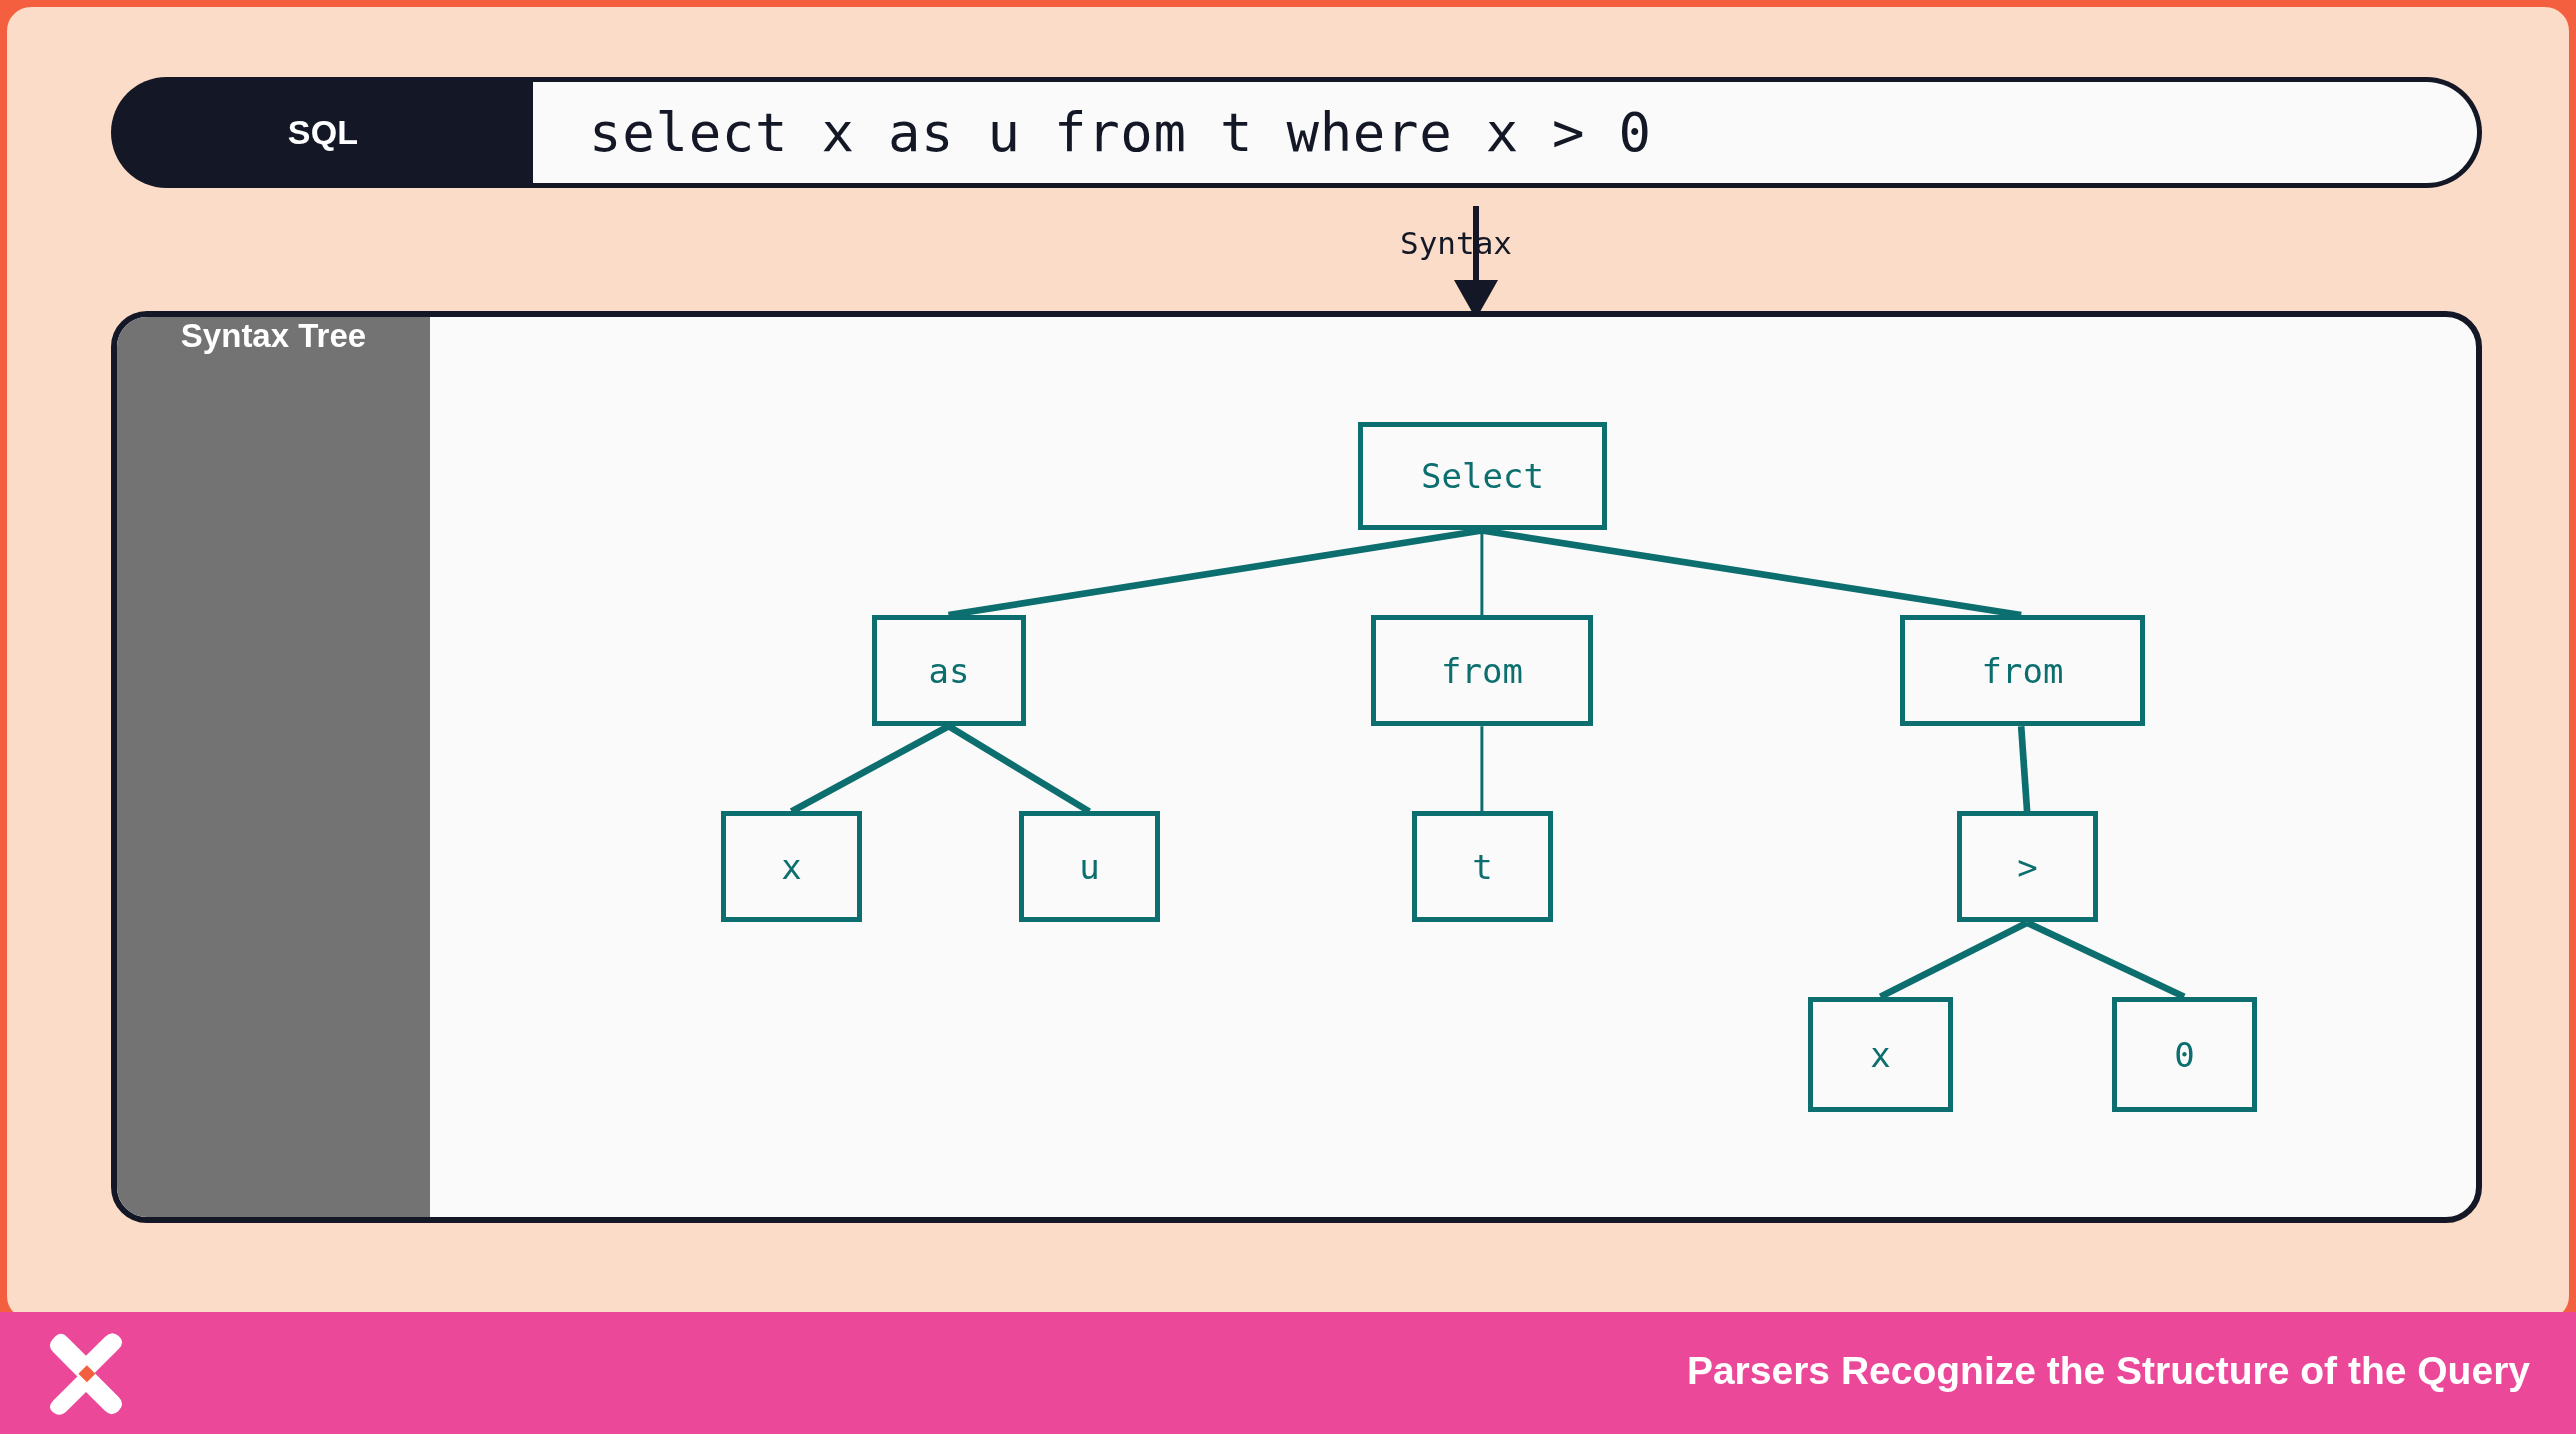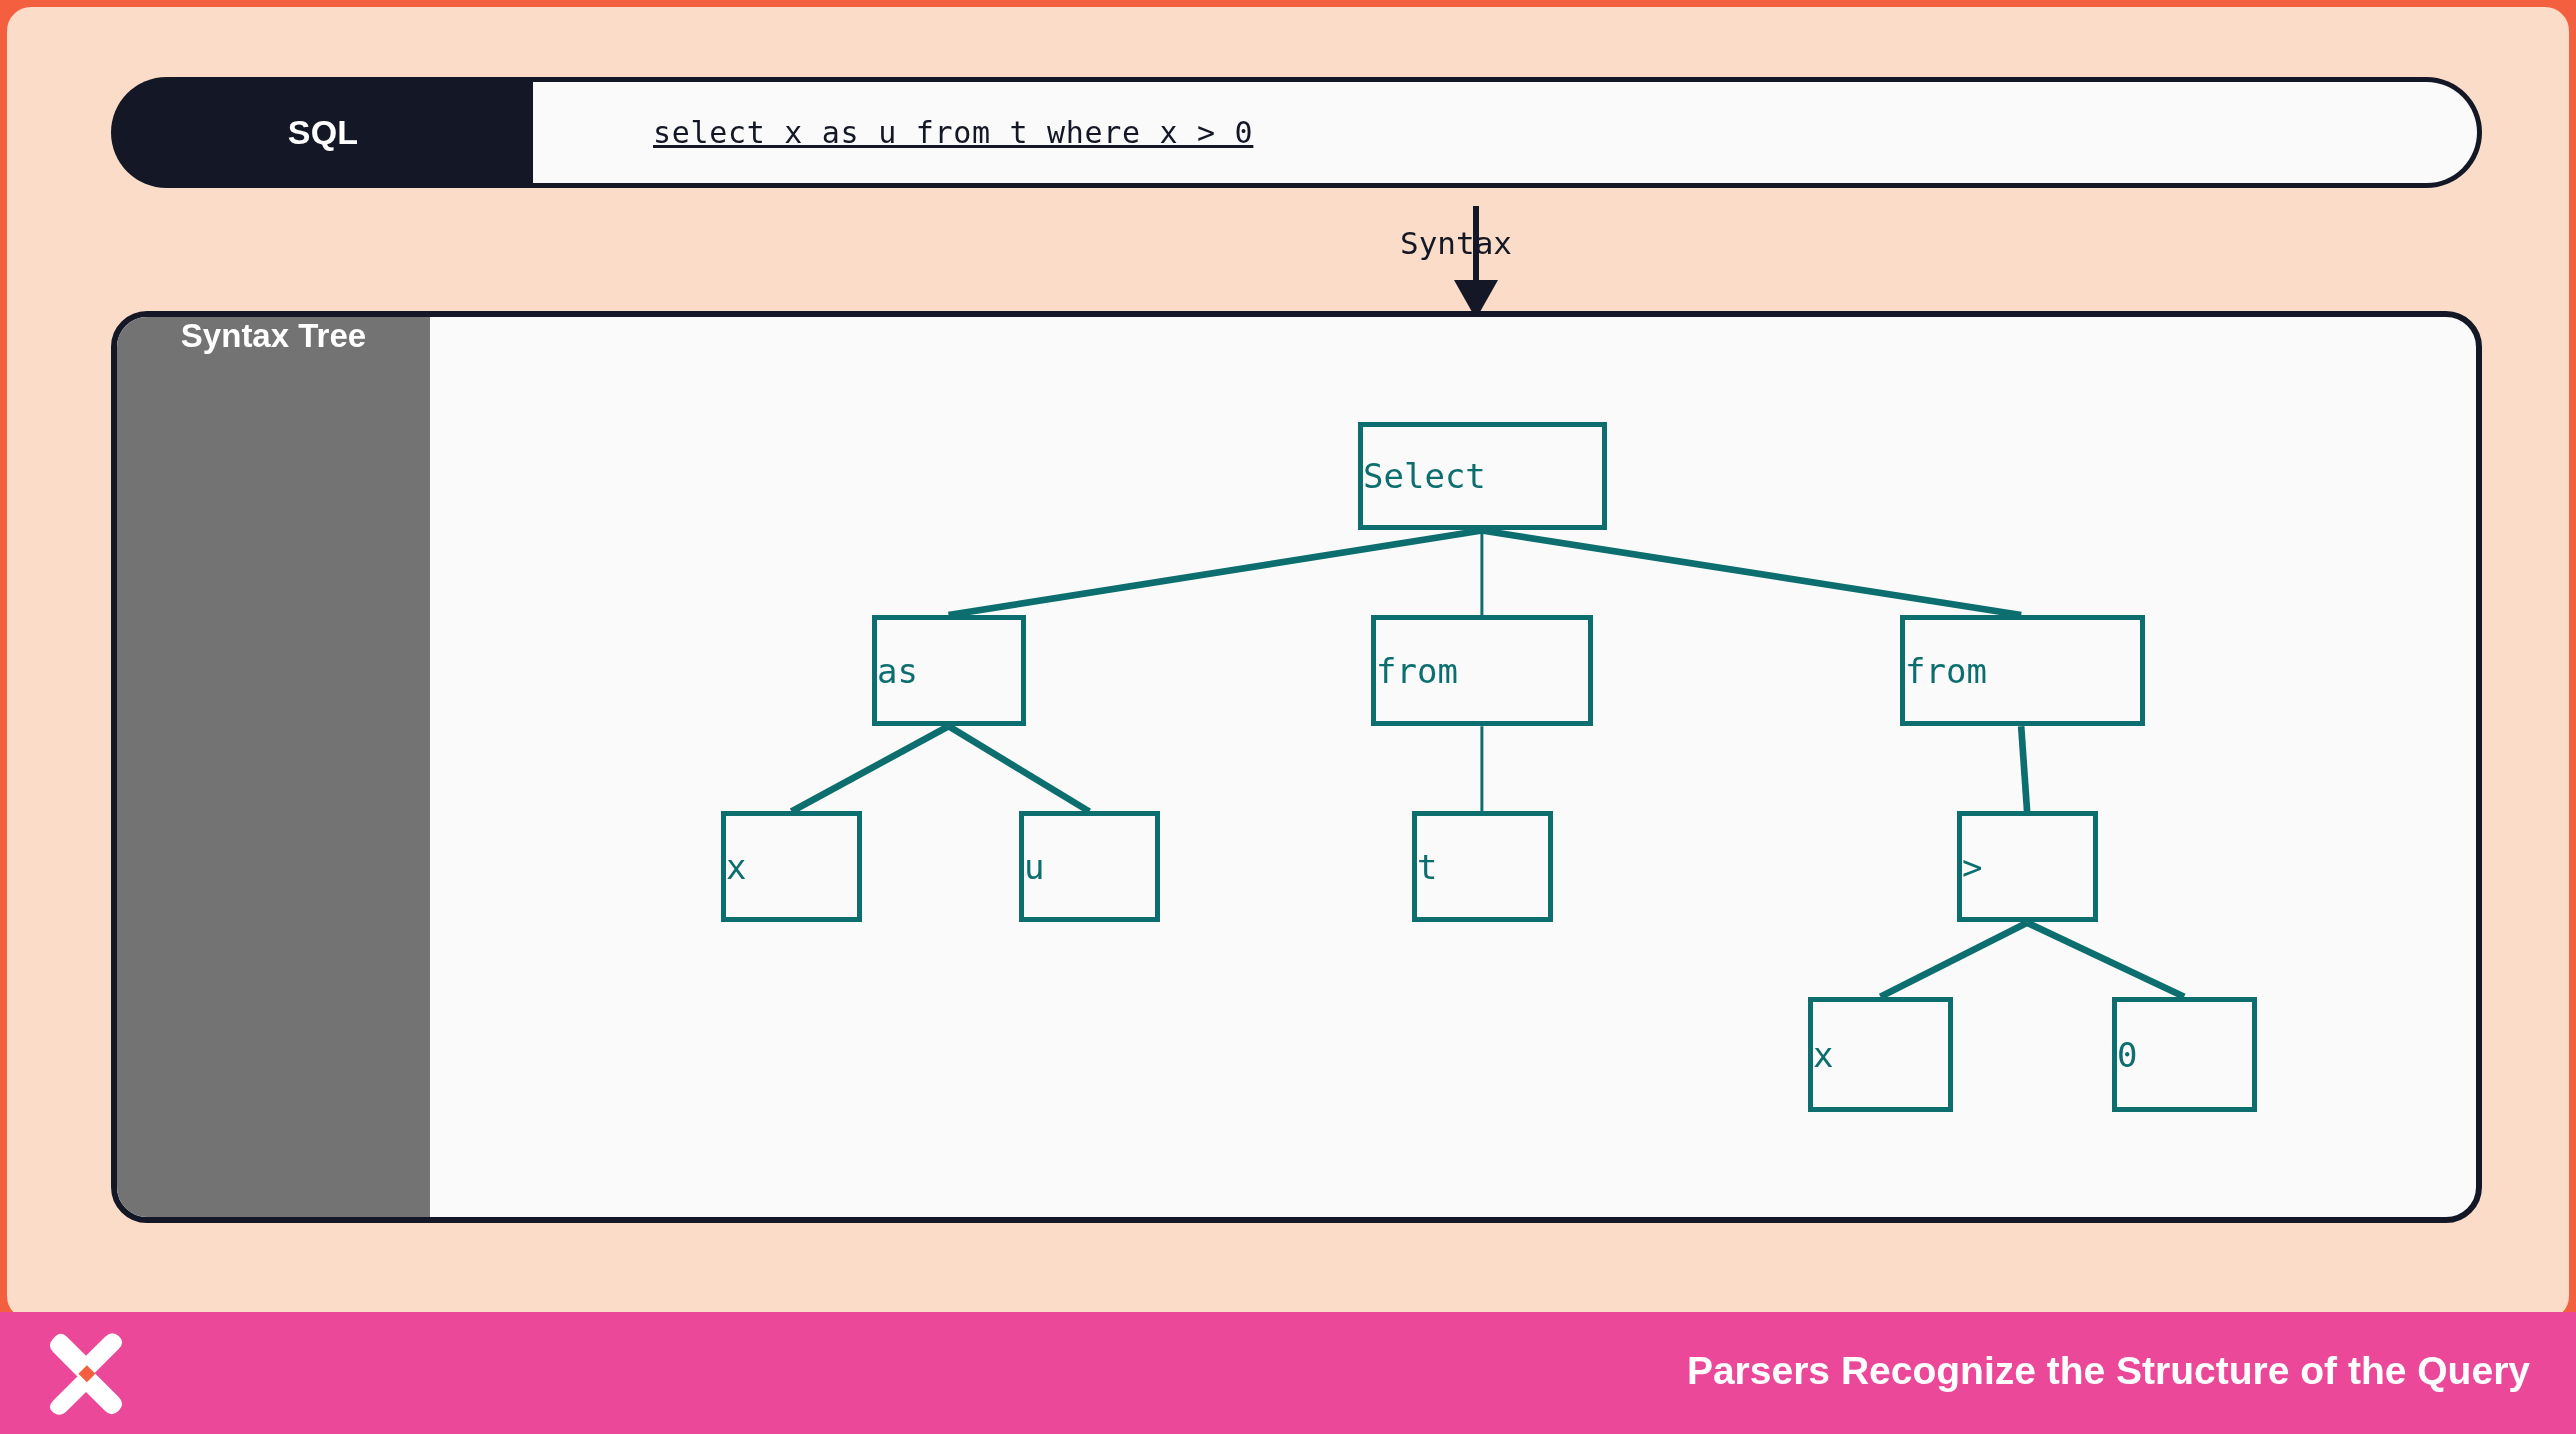--- a/index.html
+++ b/index.html
@@ -15,21 +15,21 @@
   .sql-row{position:absolute;left:104px;top:70px;width:2371px;height:125px;}
   .sql-label{position:absolute;left:0;top:0;width:424px;height:111px;
              background:#141826;border-radius:56px 0 0 56px;
              display:flex;align-items:center;justify-content:center;}
   .sql-label span{color:#FFFFFF;font-size:34px;font-weight:700;letter-spacing:0.2px;}
   .sql-input{position:absolute;left:422px;top:0;width:1949px;height:111px;
              background:#FAFAFA;border:5.2px solid #141826;border-left:none;
              border-radius:0 56px 56px 0;box-sizing:border-box;
              display:flex;align-items:center;}
   .sql-input span{font-family:"DejaVu Sans Mono","Liberation Mono",monospace;
-                  font-size:30px;color:#141826;padding-left:120px;letter-spacing:0.7px;text-decoration:underline;}
+                  font-size:54px;color:#141826;padding-left:56px;letter-spacing:0.7px;}
 
   
   .parser-wrap{position:absolute;left:1275px;top:199px;width:400px;height:111px;}
   .parser-label{position:absolute;right:170px;top:19px;
                 font-family:"DejaVu Sans Mono","Liberation Mono",monospace;
                 font-size:31px;color:#141826;white-space:nowrap;}
   .arrow-line{position:absolute;left:191px;top:0;width:6px;height:80px;background:#141826;}
   .arrow-head{position:absolute;left:172px;top:74px;width:0;height:0;
               border-left:22px solid transparent;border-right:22px solid transparent;
               border-top:39px solid #141826;}
@@ -38,21 +38,21 @@
   .tree-panel{position:absolute;left:104px;top:304px;width:2371px;height:912px;
               background:#FAFAFA;border:6px solid #141826;border-radius:36px;
               box-sizing:border-box;overflow:hidden;}
   .tree-sidebar{position:absolute;left:0;top:0;width:313px;height:100%;
                 background:#737373;display:flex;align-items:flex-start;justify-content:center;}
   .tree-sidebar span{color:#FFFFFF;font-size:33px;font-weight:700;}
   .tree-area{position:absolute;left:313px;top:0;right:0;bottom:0;}
 
   
   .node{position:absolute;background:#FAFAFA;border:5.2px solid #0C6E6E;
-        box-sizing:border-box;display:flex;align-items:center;z-index:3;}
+        box-sizing:border-box;display:flex;align-items:center;justify-content:center;z-index:3;}
   .node span{font-family:"DejaVu Sans Mono","Liberation Mono",monospace;
              font-size:34px;color:#0C6E6E;line-height:1;}
 
   
   .edges{position:absolute;left:0;top:0;width:100%;height:100%;z-index:1;}
 
   
   .footer{position:absolute;left:0;top:1312px;width:2576px;height:123px;
           background:#ec4899;display:flex;align-items:center;}
   .logo{position:absolute;left:43px;top:18px;width:86px;height:86px;}

